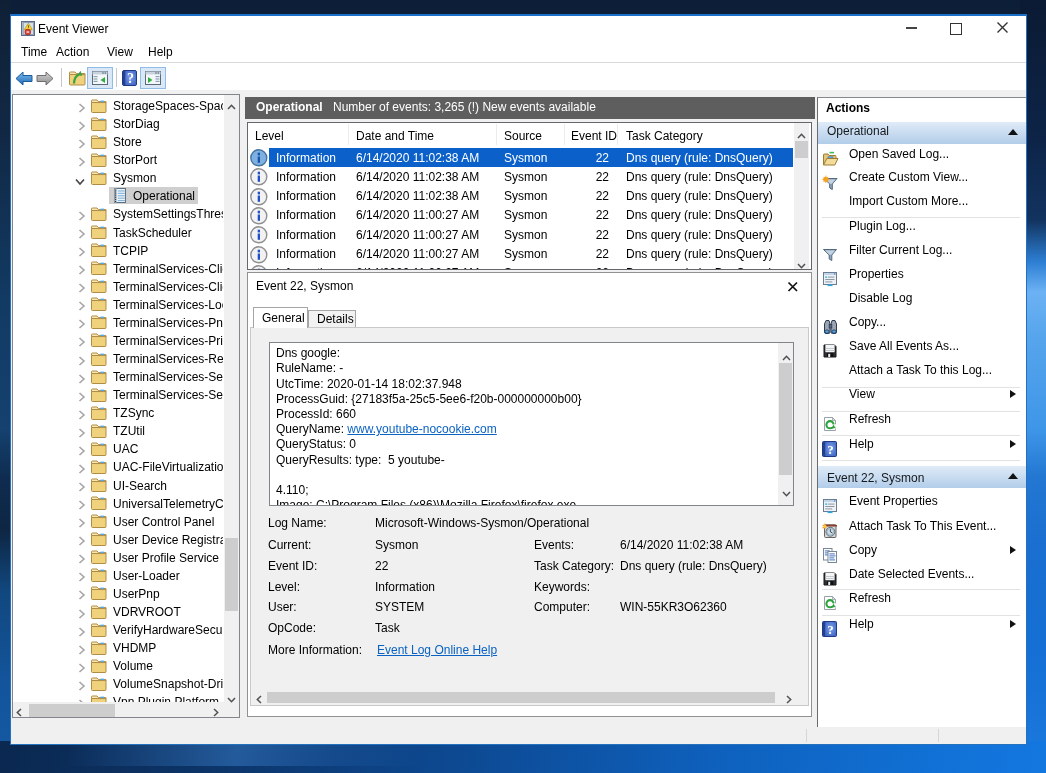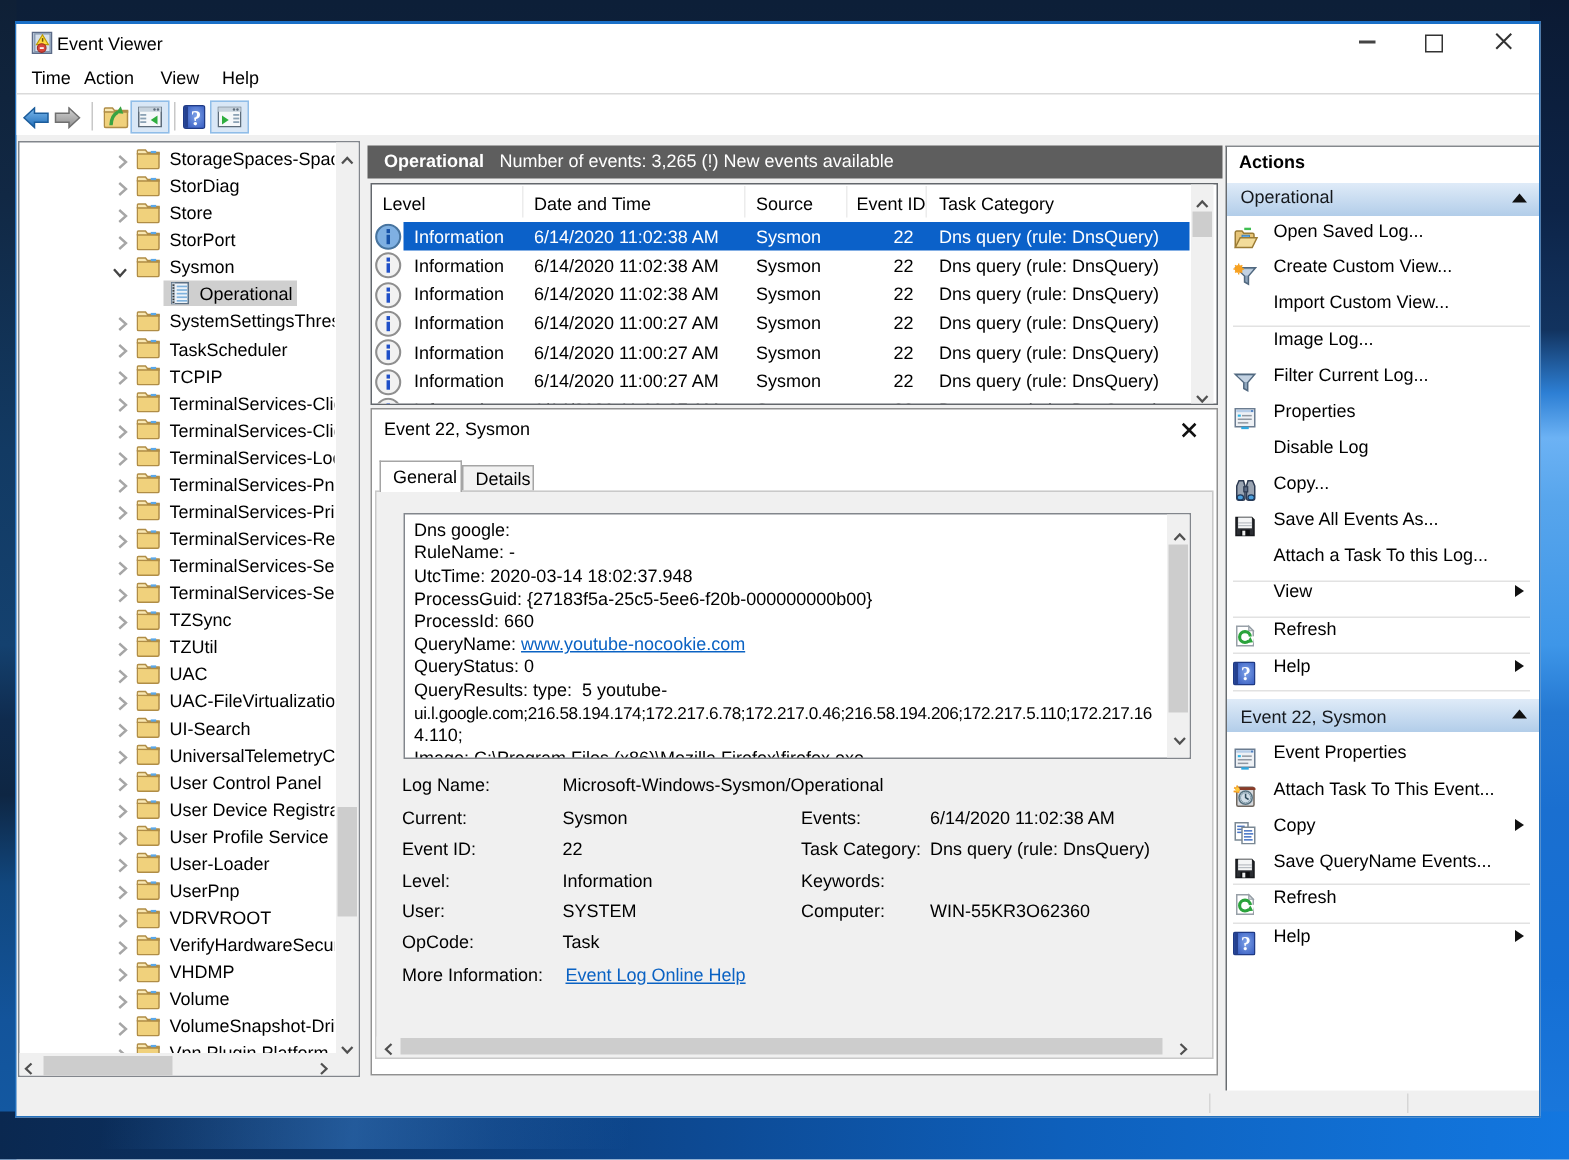--- a/index.html
+++ b/index.html
@@ -630,27 +630,26 @@
     <path d="M1.5 1.5 L10 10 M10 1.5 L1.5 10" stroke="#111" stroke-width="1.7"></path>
   </svg>
 <div class="abs" style="left:308px;top:310px;width:48px;height:18px;background:#f2f2f2;border:1px solid #a5a5a5"></div>
 <div id="tabpage"></div>
 <div class="abs" style="left:253px;top:307px;width:55px;height:21px;background:#fff;border:1px solid #a5a5a5;border-bottom:none"></div>
 <div class="t" style="left:262px;top:311px">General</div>
 <div class="t" style="left:317px;top:312px">Details</div>
 <div id="descbox">
     <div class="dt" style="top:3.2px">Dns google:</div>
     <div class="dt" style="top:18.4px">RuleName: -</div>
-    <div class="dt" style="top:33.6px">UtcTime: 2020-03-14 18:02:37.948</div>
+    <div class="dt" style="top:33.6px">UtcTime: 2020-01-14 18:02:37.948</div>
     <div class="dt" style="top:48.8px">ProcessGuid: {27183f5a-25c5-5ee6-f20b-000000000b00}</div>
     <div class="dt" style="top:64.0px">ProcessId: 660</div>
     <div class="dt" style="top:79.2px">QueryName: <span style="color:#0a62c3;text-decoration:underline">www.youtube-nocookie.com</span></div>
     <div class="dt" style="top:94.4px">QueryStatus: 0</div>
     <div class="dt" style="top:109.6px">QueryResults: type:&nbsp; 5 youtube-</div>
-    <div class="dt" style="top:124.8px"><span style="font-size:11.4px;letter-spacing:-0.25px">ui.l.google.com;216.58.194.174;172.217.6.78;172.217.0.46;216.58.194.206;172.217.5.110;172.217.16</span></div>
     <div class="dt" style="top:140.0px">4.110;</div>
     <div class="dt" style="top:155.2px">Image: C:\Program Files (x86)\Mozilla Firefox\firefox.exe</div>
   </div>
 <div class="sbtrack" style="left:778px;top:343px;width:15px;height:162px"></div>
 <div class="abs" style="left:782px;top:350px"><svg width="9" height="6">
       <path d="M1 5 L4.5 1.3 L8 5" fill="none" stroke="#505050" stroke-width="1.5"></path>
     </svg></div>
 <div class="abs" style="left:782px;top:486px"><svg width="9" height="6">
       <path d="M1 1 L4.5 4.7 L8 1" fill="none" stroke="#505050" stroke-width="1.5"></path>
     </svg></div>
@@ -697,22 +696,22 @@
       <rect x="6" y="5.8" width="5" height="2" fill="#5aa7e8" stroke="#3b7db5" stroke-width="0.6"></rect>
       <path d="M1.5 14 L4.8 7.5 H16 L12.8 14 Z" fill="#f3dc9a" stroke="#9c7c35"></path>
     </svg></div>
 <div class="t" style="left:849px;top:170px">Create Custom View...</div>
 <div class="abs" style="left:822px;top:174.5px"><svg width="16" height="16">
       <path d="M2 3.5 H15 L10.3 9 V14.5 L7.7 13 V9 Z" fill="#8fa6bd" stroke="#51687f"></path>
       <path d="M3.5 4.5 H13.5 L9.9 8.7 H8.1 Z" fill="#c3d2e2"></path>
       <circle cx="3.8" cy="4.3" r="2.6" fill="#f7a120"></circle>
       <path d="M3.8 0.6 v1.2 M3.8 6.8 v1.2 M0.3 4.3 h1.2 M6.1 4.3 h1.2 M1.4 1.9 l0.9 0.9 M5.3 5.8 l0.9 0.9 M1.4 6.7 l0.9-0.9 M5.3 2.8 l0.9-0.9" stroke="#f7a120" stroke-width="0.9"></path>
     </svg></div>
-<div class="t" style="left:849px;top:194.0px">Import Custom View...</div>
-<div class="t" style="left:849px;top:218.5px">Image Log...</div>
+<div class="t" style="left:849px;top:194.0px">Import Custom More...</div>
+<div class="t" style="left:849px;top:218.5px">Plugin Log...</div>
 <div class="t" style="left:849px;top:242.5px">Filter Current Log...</div>
 <div class="abs" style="left:822px;top:246.5px"><svg width="16" height="16">
       <path d="M1.5 2.5 H14.5 L9.8 8 V13.5 L7.2 12 V8 Z" fill="#8fa6bd" stroke="#51687f"></path>
       <path d="M3 3.5 H13 L9.4 7.7 H7.6 Z" fill="#c3d2e2"></path>
     </svg></div>
 <div class="t" style="left:849px;top:266.5px">Properties</div>
 <div class="abs" style="left:822px;top:270.5px"><svg width="16" height="16">
       <rect x="1.5" y="1.5" width="13" height="12" fill="#eef1f5" stroke="#6b7c90"></rect>
       <rect x="2.2" y="2.2" width="11.6" height="1.6" fill="#b5cde8"></rect>
       <rect x="12" y="2.4" width="1.4" height="1.2" fill="#4f80c0"></rect>
@@ -797,21 +796,21 @@
       <rect x="1.5" y="1.5" width="8.5" height="11.5" fill="#fff" stroke="#7a8894"></rect>
       <rect x="2.8" y="3.4" width="5" height="1" fill="#4472c4"></rect>
       <rect x="2.8" y="5.4" width="5.8" height="1" fill="#4472c4"></rect>
       <rect x="2.8" y="7.4" width="4.5" height="1" fill="#4472c4"></rect>
       <rect x="6" y="4.5" width="8.5" height="11" fill="#fff" stroke="#7a8894"></rect>
       <rect x="7.3" y="6.4" width="5.5" height="1" fill="#4472c4"></rect>
       <rect x="7.3" y="8.4" width="6.2" height="1" fill="#4472c4"></rect>
       <rect x="7.3" y="10.4" width="5" height="1" fill="#4472c4"></rect>
       <rect x="7.3" y="12.4" width="5.8" height="1" fill="#4472c4"></rect>
     </svg></div>
-<div class="t" style="left:849px;top:566.5px">Save QueryName Events...</div>
+<div class="t" style="left:849px;top:566.5px">Date Selected Events...</div>
 <div class="abs" style="left:822px;top:570.5px"><svg width="16" height="16">
       <path d="M2 2 h10.5 l1.5 1.5 v10.5 h-12 Z" fill="#2b2e33" stroke="#17191c"></path>
       <rect x="3.4" y="2" width="9.2" height="7.2" fill="#f4f5f6"></rect>
       <rect x="3.4" y="5.2" width="9.2" height="0.8" fill="#b9bec4"></rect>
       <rect x="3.4" y="7" width="9.2" height="0.8" fill="#b9bec4"></rect>
       <rect x="5" y="10.2" width="6.2" height="3.8" fill="#0d0e10"></rect>
       <rect x="6.2" y="10.8" width="2" height="3.2" fill="#eceded"></rect>
     </svg></div>
 <div class="t" style="left:849px;top:591.0px">Refresh</div>
 <div class="abs" style="left:822px;top:595.0px"><svg width="16" height="16">

